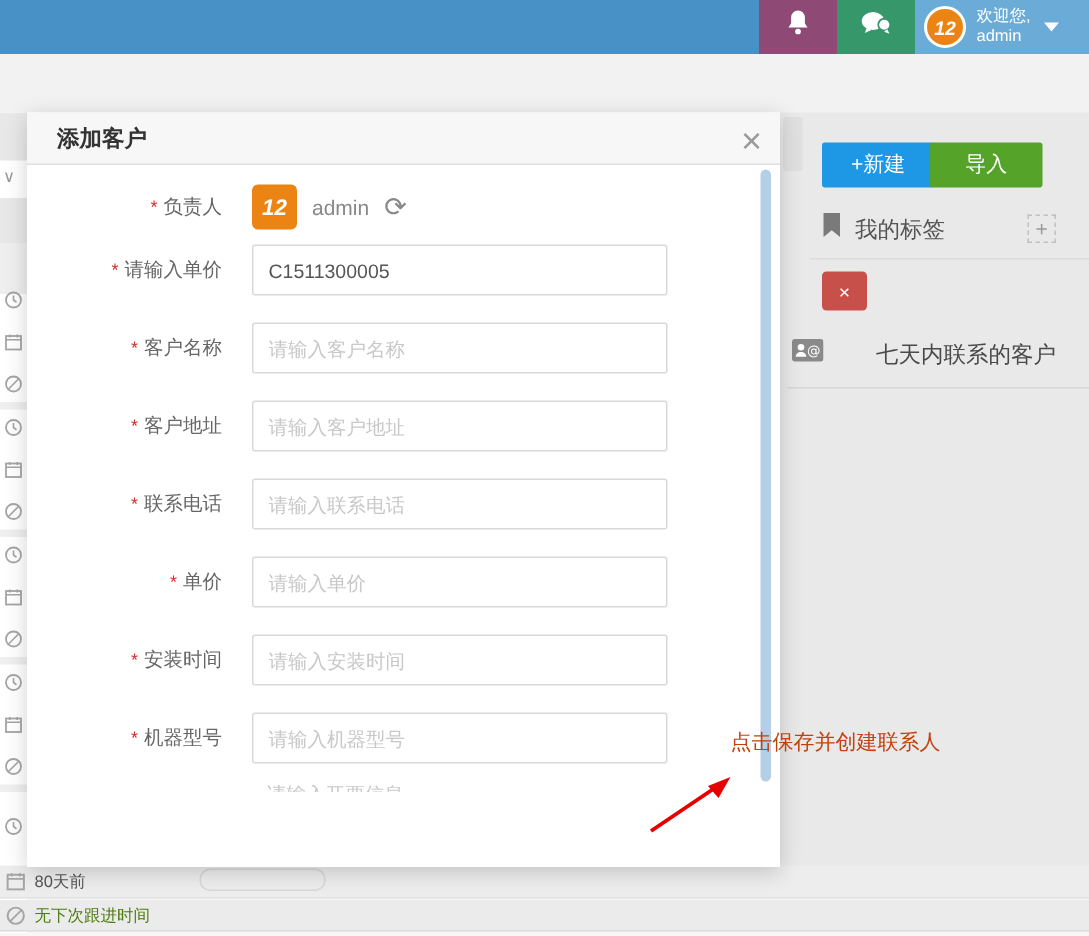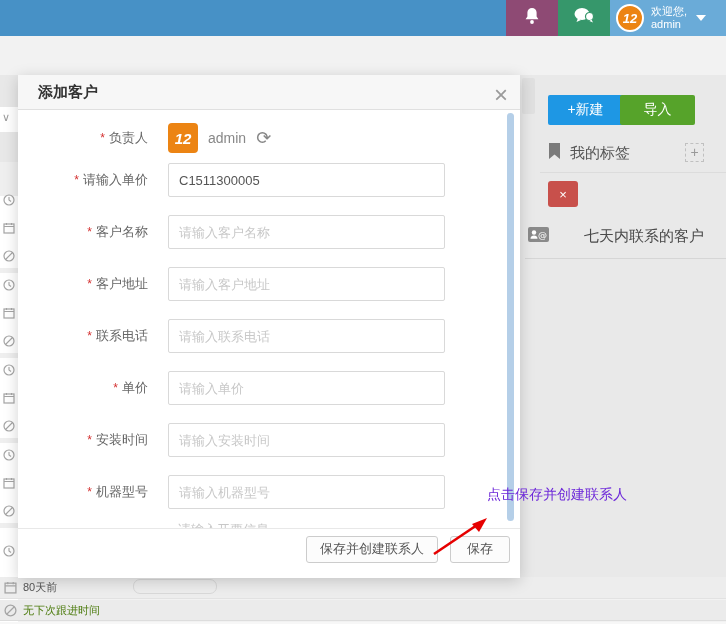--- a/index.html
+++ b/index.html
@@ -62,21 +62,21 @@
   .owner-logo { width:30px; height:30px; background:#ec8413; border-radius:4px; color:#fff; font-weight:bold; font-style:italic; font-size:15px; display:flex; align-items:center; justify-content:center; }
   .owner-name { font-size:14px; color:#888; }
   .refresh { font-size:18px; color:#888; cursor:pointer; line-height:18px; }
   .partial-row { position:absolute; top:411px; left:160px; font-size:13px; color:#c8c8c8; }
   .modal-scrollbar { position:absolute; top:3px; left:489px; width:7px; height:408px; background:#b5cfe8; border-radius:4px; }
   .modal-footer { position:relative; height:41px; border-top:1px solid #e8e8e8; background:#fff; display:flex; align-items:center; justify-content:flex-end; gap:12px; padding-right:10px; }
   .mf-btn { height:27px; padding:0 13px; border:1px solid #ccc; border-radius:3px; background:#fcfcfc; font-size:13px; color:#555; font-family:inherit; cursor:pointer; }
   .mf-btn.save { min-width:60px; }
 
   
-  .annotation-text { position:absolute; left:487px; top:486px; font-size:14px; color:#6d28d9; white-space:nowrap; z-index:30; }
+  .annotation-text { position:absolute; left:487px; top:486px; font-size:14px; color:#c2410c; white-space:nowrap; z-index:30; }
   .annotation-arrow { position:absolute; left:428px; top:512px; z-index:30; }
 </style>
 </head>
 <body>
 
 <div class="screen">
 
   <div class="topbar">
     <div class="tb-btn purple">
       <span>
@@ -303,24 +303,20 @@
       <div class="frow" style="top:365px;">
         <div class="flabel"><span class="req">*</span><span>机器型号</span></div>
         <input class="finput" placeholder="请输入机器型号" style="">
       </div>
 
       <div class="partial-row">请输入开票信息</div>
 
       <div class="modal-scrollbar"></div>
     </div>
 
-    <div class="modal-footer">
-      <button class="mf-btn">保存并创建联系人</button>
-      <button class="mf-btn save">保存</button>
-    </div>
   </div>
 
   <div class="annotation-text">点击保存并创建联系人</div>
   <svg class="annotation-arrow" width="64" height="46" viewBox="0 0 64 46">
     <line x1="6" y1="42" x2="52" y2="11" stroke="#e60000" stroke-width="2.6"></line>
     <polygon points="59,6 44,12 51,20" fill="#e60000"></polygon>
   </svg>
 
 </div>
 

